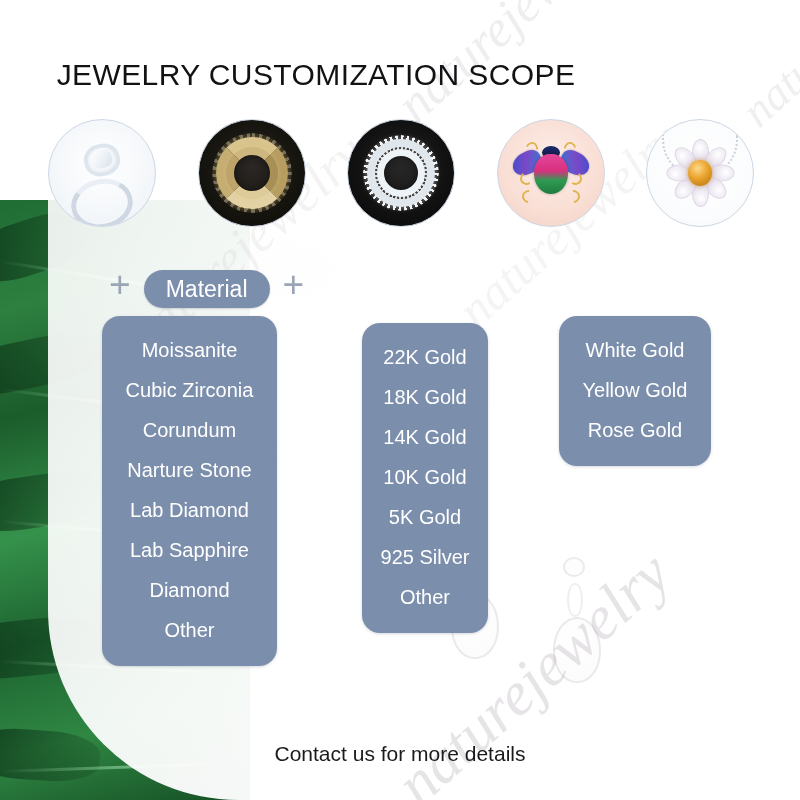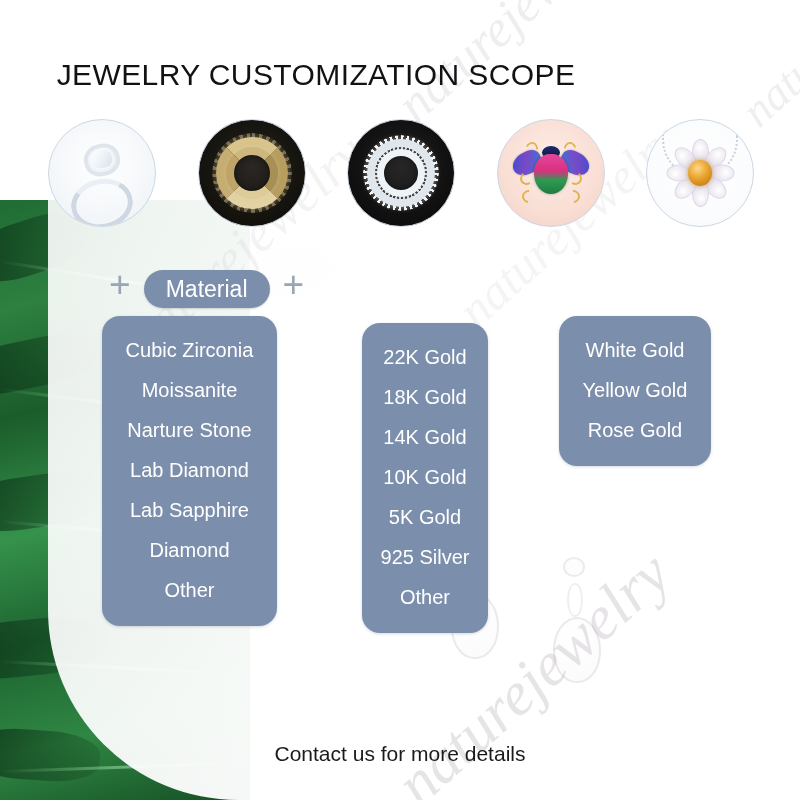--- a/index.html
+++ b/index.html
@@ -447,22 +447,23 @@
 
     <div class="col-head-row">
       <div class="plus">+</div>
       <div class="pill col-mat">Material</div>
       <div class="plus">+</div>
     </div>
 
     <div class="col-body-row">
 
       <div class="listbox col-gem off-gem">
+        <div class="item">Moissanite</div>
         <div class="item">Cubic Zirconia</div>
-        <div class="item">Moissanite</div>
+        <div class="item">Corundum</div>
         <div class="item">Narture Stone</div>
         <div class="item">Lab Diamond</div>
         <div class="item">Lab Sapphire</div>
         <div class="item">Diamond</div>
         <div class="item">Other</div>
       </div>
 
       <div class="gap-plus"></div>
 
       <div class="listbox col-mat off-mat">

